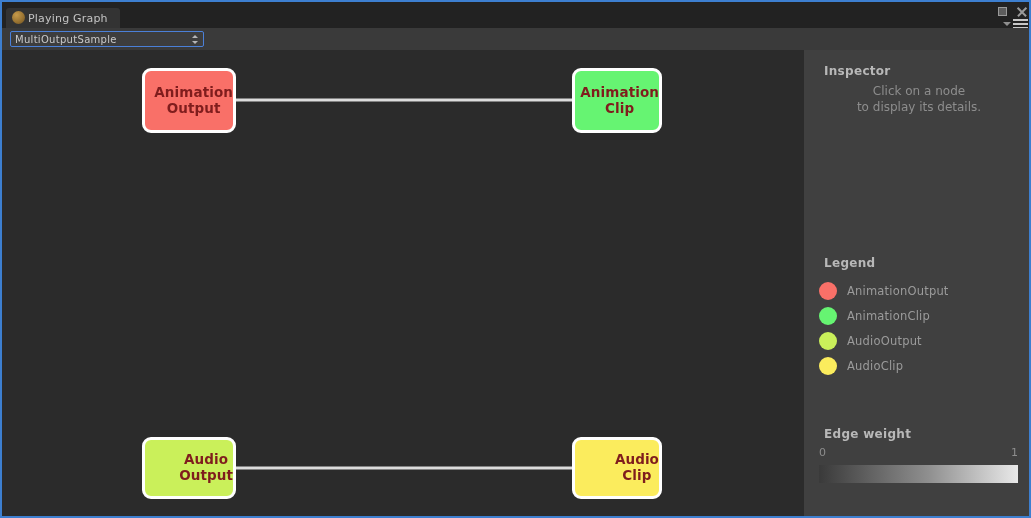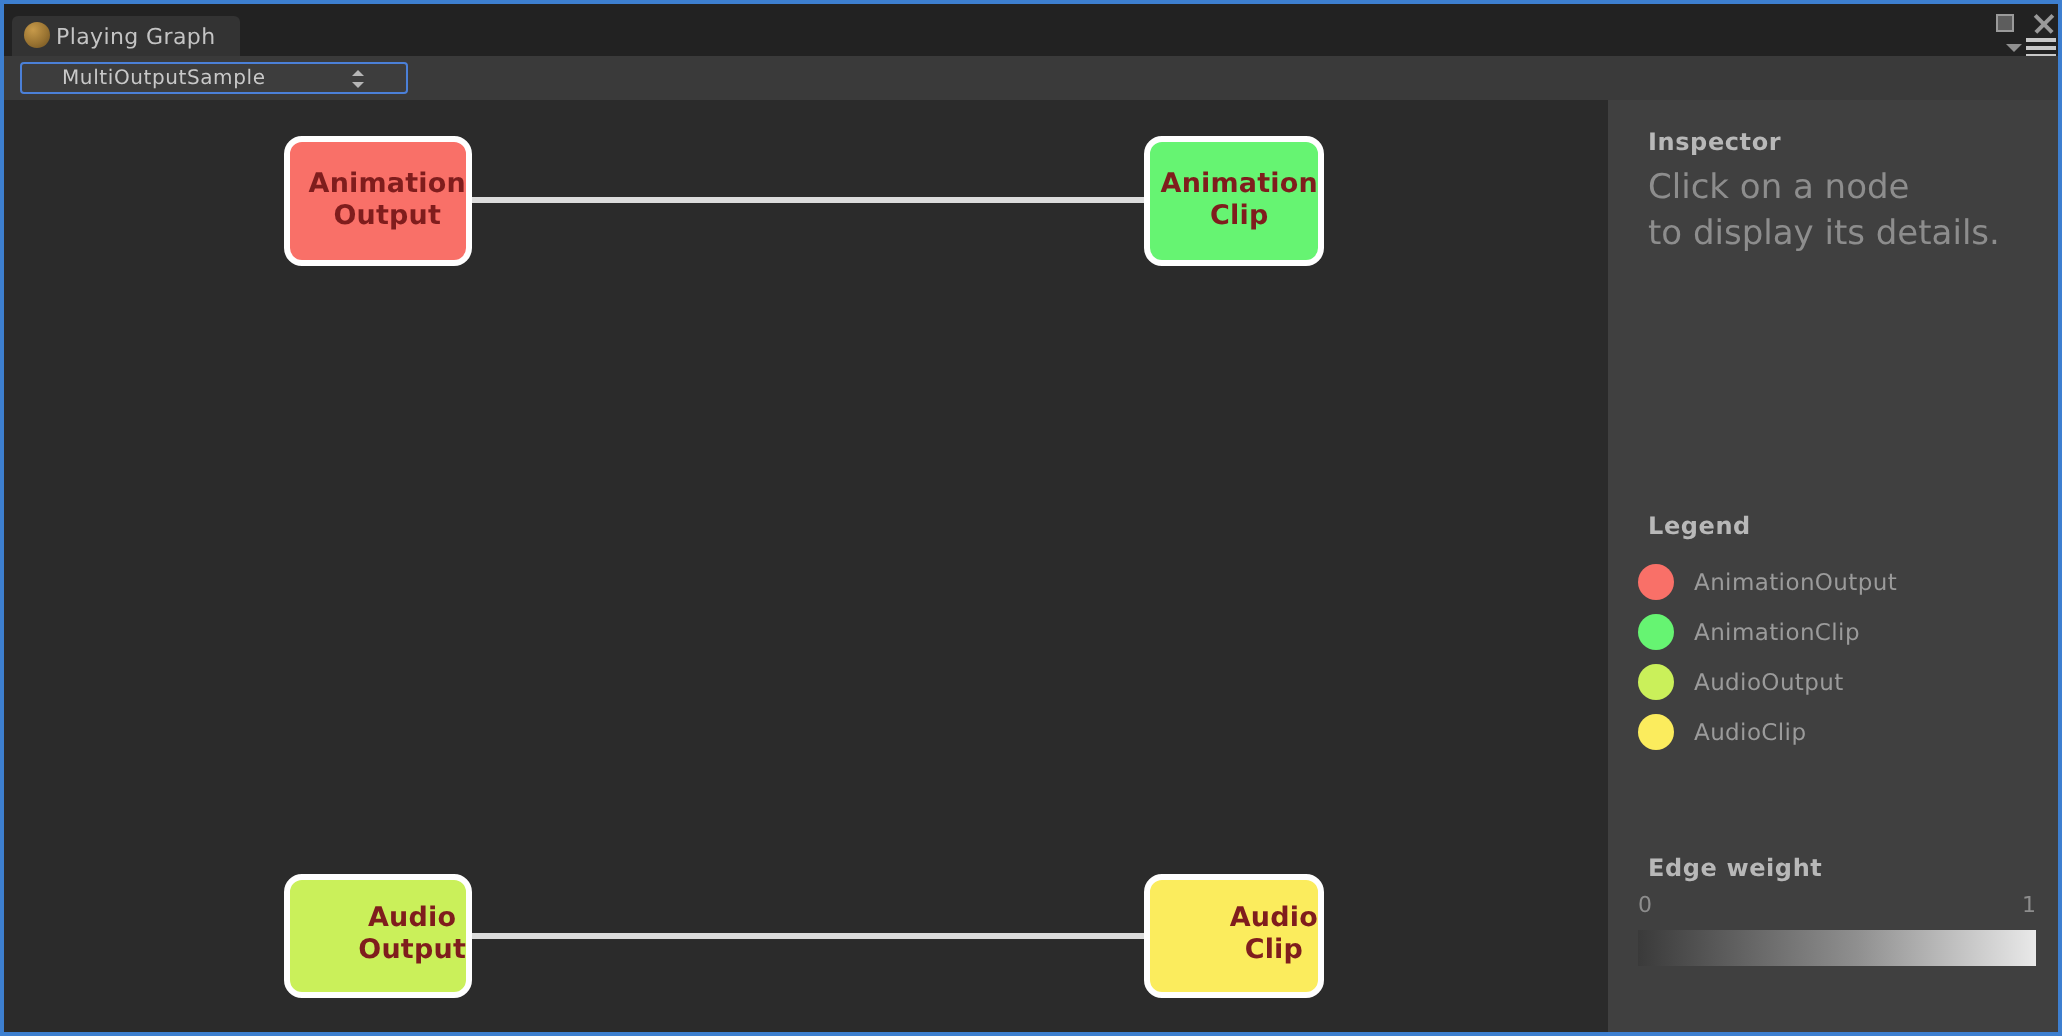--- a/index.html
+++ b/index.html
@@ -123,21 +123,21 @@
     position: absolute;
     left: 8px; top: 3px;
     width: 194px;
     height: 16px;
     box-sizing: border-box;
     background: #3d3d3d;
     border: 1px solid #4b80d8;
     border-radius: 2px;
     display: flex;
     align-items: center;
-    padding: 0 20px;
+    padding: 0 4px;
     justify-content: center;
   }
   .graph-select-value {
     font-size: 10px;
     color: #c9c9c9;
     letter-spacing: .3px;
     white-space: nowrap;
     overflow: hidden;
     flex: 1;
   }
@@ -208,22 +208,22 @@
     font-size: 12px;
     font-weight: bold;
     color: #b8b8b8;
     letter-spacing: .3px;
   }
   .inspector-title { left: 20px; top: 14px; }
   .inspector-hint {
     position: absolute;
     left: 20px; top: 33px;
     width: 190px;
-    text-align: left;
-    font-size: 17px;
+    text-align: center;
+    font-size: 12px;
     color: #8d8d8d;
     line-height: 1.35;
   }
 
   .legend-title { left: 20px; top: 206px; }
   .legend-list {
     position: absolute;
     left: 15px; top: 228px;
     width: 205px;
   }

